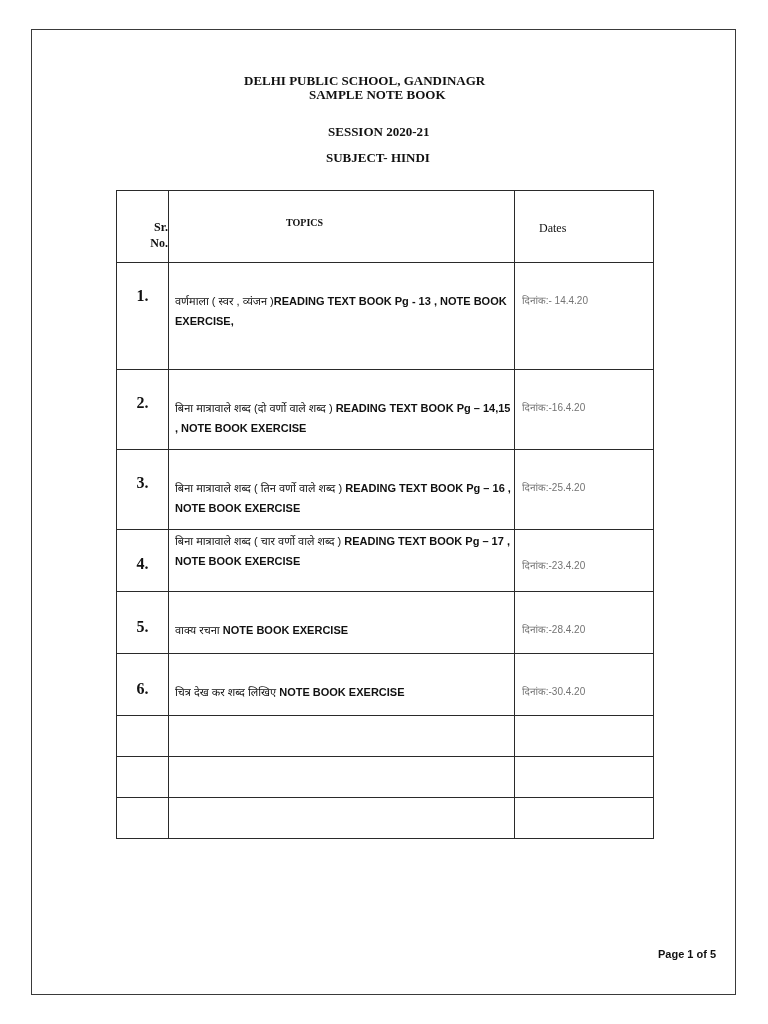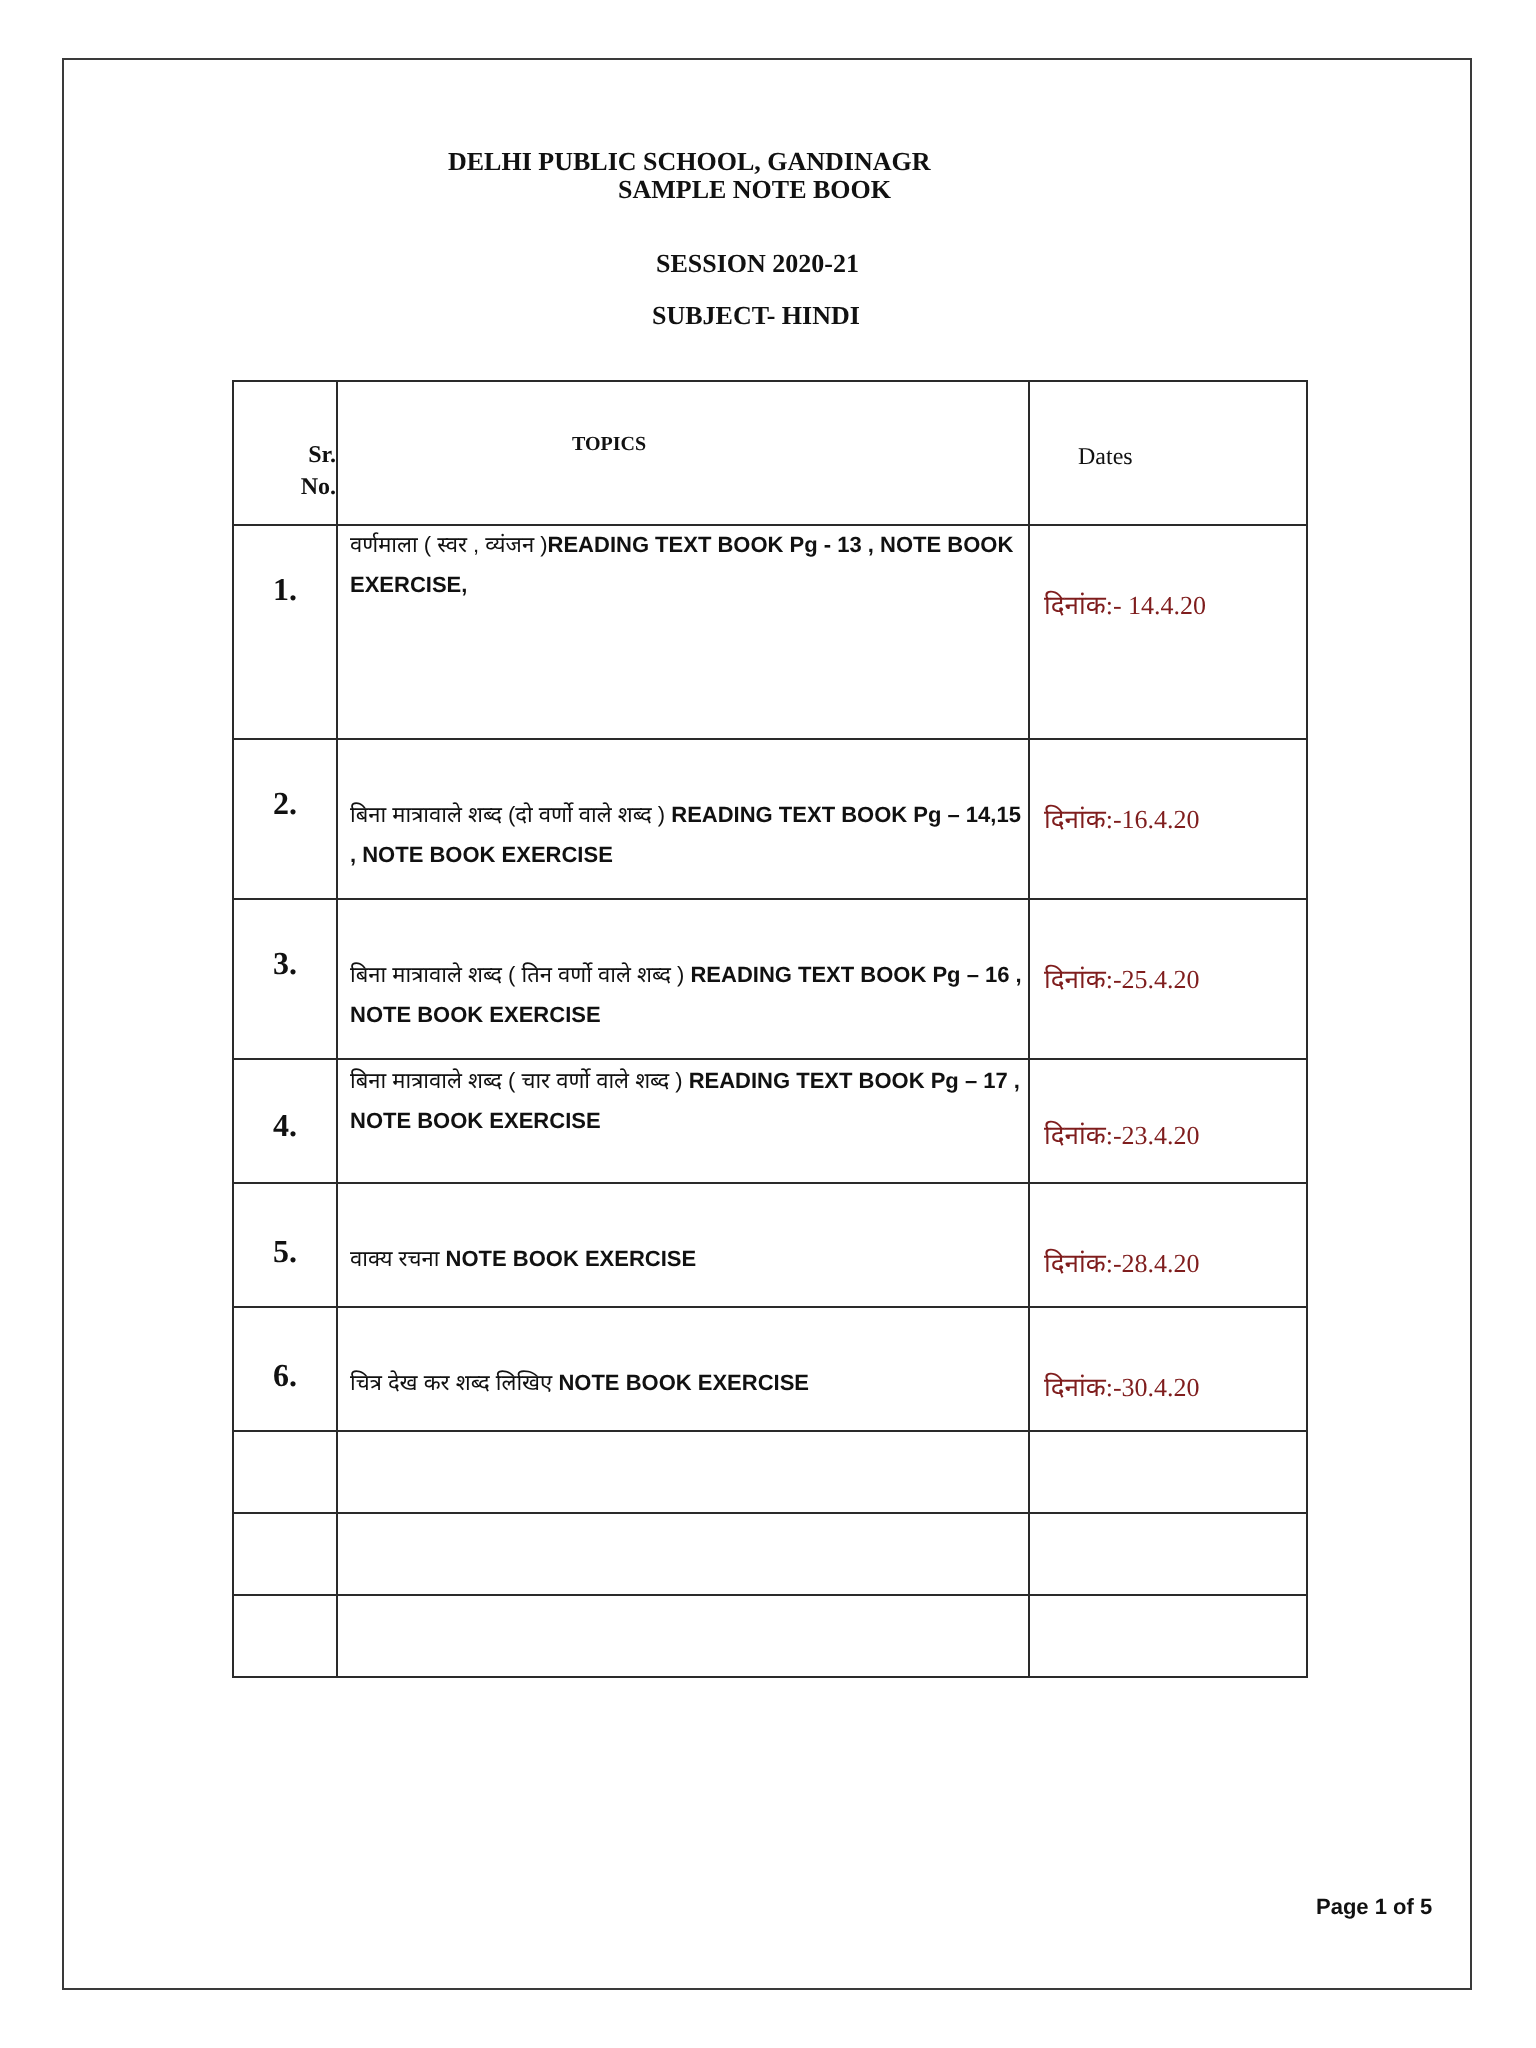--- a/index.html
+++ b/index.html
@@ -25,31 +25,31 @@
     text-align:right; padding:28px 0 0 6px !important; line-height:16px; color:#111; }
   .th-topics { font-family:"Liberation Serif", serif; font-weight:bold; font-size:10px;
     text-align:left; padding:26px 0 0 117px !important; color:#111; }
   .th-dates { font-family:"Liberation Serif", serif; font-weight:normal; font-size:12px;
     text-align:left; padding:30px 0 0 24px !important; color:#111; }
   .sr { font-family:"Liberation Serif", serif; font-weight:bold; font-size:16px;
     color:#111; text-align:center; }
   .topic { font-family:"Liberation Sans", sans-serif; font-size:11px; color:#111;
     line-height:20px; padding-left:6px !important; }
   .topic b { font-weight:bold; }
-  .date { font-family:Liberation Serif, serif; font-size:13px; color:#7f1d1d;
+  .date { font-family:Liberation Sans, sans-serif; font-size:10px; color:#737373;
     padding-left:7px !important; }
   .footer { position:absolute; left:658px; top:948px; font-family:"Liberation Sans", sans-serif;
     font-weight:bold; font-size:11px; color:#111; }
 </style>
 </head>
 <body>
 
 <div class="page-border"></div>
 
-<div class="hdr" style="left:224px; top:73px;">DELHI PUBLIC SCHOOL, GANDINAGR</div>
+<div class="hdr" style="left:244px; top:73px;">DELHI PUBLIC SCHOOL, GANDINAGR</div>
 <div class="hdr" style="left:309px; top:87px;">SAMPLE NOTE BOOK</div>
 <div class="hdr" style="left:328px; top:124px;">SESSION 2020-21</div>
 <div class="hdr" style="left:326px; top:150px;">SUBJECT- HINDI</div>
 
 <table class="nb">
   <colgroup>
       <col class="c1">
       <col class="c2">
       <col class="c3">
     </colgroup>
@@ -58,21 +58,21 @@
     <th class="th-sr">
       <div>Sr.</div>
       <div>No.</div>
     </th>
     <th class="th-topics">TOPICS</th>
     <th class="th-dates">Dates</th>
   </tr>
 
   <tr style="height:107px;">
     <td class="sr" style="padding-top:24px;">1.</td>
-    <td class="topic" style=""><span>वर्णमाला ( स्वर , व्यंजन )</span><b>READING TEXT BOOK Pg - 13 , NOTE BOOK EXERCISE,</b></td>
+    <td class="topic" style="padding-top:28px;"><span>वर्णमाला ( स्वर , व्यंजन )</span><b>READING TEXT BOOK Pg - 13 , NOTE BOOK EXERCISE,</b></td>
     <td class="date" style="padding-top:30px;">दिनांक:-  14.4.20</td>
   </tr>
 
   <tr style="height:80px;">
     <td class="sr" style="padding-top:24px;">2.</td>
     <td class="topic" style="padding-top:28px;"><span>बिना मात्रावाले शब्द (दो वर्णो   वाले शब्द ) </span><b>READING TEXT BOOK Pg – 14,15 , NOTE BOOK EXERCISE</b></td>
     <td class="date" style="padding-top:30px;">दिनांक:-16.4.20</td>
   </tr>
 
   <tr style="height:80px;">

